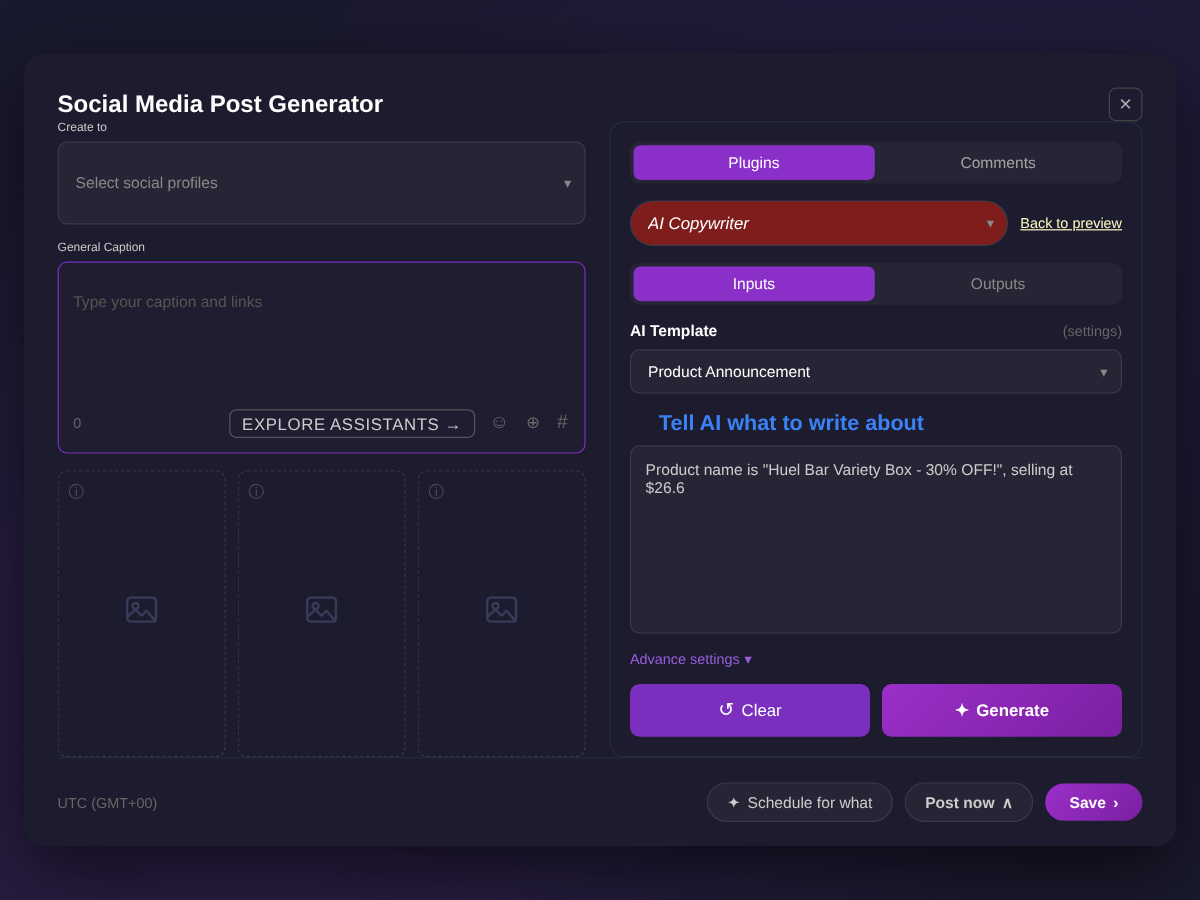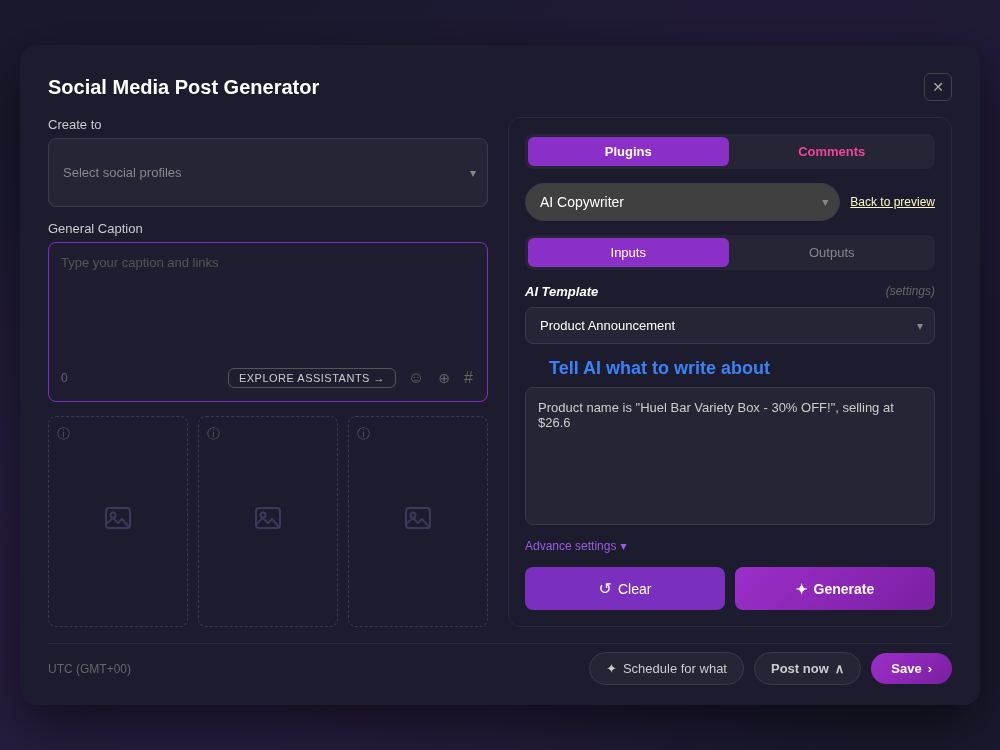--- a/index.html
+++ b/index.html
@@ -25,21 +25,20 @@
 
     .modal {
       position: relative;
       background: #1c1c2e;
       border-radius: 16px;
       width: 960px;
       height: 660px;
       padding: 28px 28px 20px 28px;
       display: flex;
       flex-direction: column;
-      gap: 16px;
       box-shadow: 0 20px 60px rgba(0,0,0,0.6);
     }
 
     .modal-header {
       display: flex;
       align-items: center;
       justify-content: space-between;
     }
 
     .modal-title {
@@ -72,21 +71,21 @@
     
     .left-panel {
       width: 440px;
       display: flex;
       flex-direction: column;
       gap: 14px;
     }
 
     .field-label {
       color: #ccc;
-      font-size: 13px;
+      font-size: 10px;
       font-weight: 500;
       margin-bottom: 6px;
     }
 
     .select-wrapper {
       position: relative;
     }
 
     .select-field {
       width: 100%;
@@ -124,20 +123,21 @@
     .caption-textarea {
       background: transparent;
       border: none;
       outline: none;
       color: #888;
       font-size: 13px;
       resize: none;
       flex: 1;
       width: 100%;
       font-family: inherit;
+      margin-top: 13px;
     }
 
     .caption-textarea::placeholder { color: #555; }
 
     .caption-footer {
       display: flex;
       align-items: center;
       justify-content: space-between;
     }
 
@@ -150,21 +150,21 @@
       display: flex;
       gap: 10px;
       align-items: center;
     }
 
     .explore-btn {
       background: transparent;
       border: 1px solid #555;
       border-radius: 6px;
       color: #ccc;
-      font-size: 11px;
+      font-size: 14px;
       padding: 3px 10px;
       cursor: pointer;
       display: flex;
       align-items: center;
       gap: 4px;
       letter-spacing: 0.5px;
     }
 
     .icon-btn {
       background: transparent;
@@ -227,56 +227,57 @@
       gap: 3px;
     }
 
     .tab-btn {
       flex: 1;
       padding: 7px;
       border-radius: 6px;
       border: none;
       cursor: pointer;
       font-size: 13px;
-      font-weight: 700;
+      font-weight: 400;
       transition: background 0.2s;
     }
 
     .tab-btn.active {
       background: #8b2fc9;
       color: #fff;
     }
 
     .tab-btn.inactive {
       background: transparent;
-      color: #ec4899;
+      color: #a3a3a3;
     }
 
     .plugin-selector-row {
       display: flex;
       align-items: center;
       gap: 10px;
     }
 
     .plugin-select-wrapper {
       position: relative;
       flex: 1;
     }
 
     .plugin-select {
       width: 100%;
-      background: #404040;
+      background: #7f1d1d;
       border: 1px solid #3a3a4a;
       border-radius: 19px;
       color: #ffffff;
       font-size: 14px;
       padding: 10px 14px;
       appearance: none;
       cursor: pointer;
       font-weight: 500;
+      font-style: italic;
     }
 
     .back-to-preview-btn {
       background: transparent;
       border: none;
       color: #fef9c3;
       font-size: 12px;
       cursor: pointer;
       text-decoration: underline;
       white-space: nowrap;
@@ -311,23 +312,22 @@
     }
 
     .ai-template-section {
       display: flex;
       flex-direction: column;
       gap: 8px;
     }
 
     .ai-template-header {
       display: flex;
-      align-items: flex-start;
+      align-items: flex-end;
       justify-content: space-between;
-      font-style: italic;
     }
 
     .ai-template-label {
       color: #ffffff;
       font-size: 13px;
       font-weight: 600;
     }
 
     .optional-tag {
       color: #666;
@@ -443,21 +443,21 @@
       justify-content: center;
       gap: 6px;
     }
 
     
     .modal-footer {
       display: flex;
       align-items: center;
       justify-content: flex-end;
       gap: 10px;
-      padding-top: 8px;
+      padding-top: 20px;
       border-top: 1px solid #2a2a3e;
     }
 
     .timezone-label {
       color: #666;
       font-size: 12px;
       margin-right: auto;
     }
 
     .schedule-btn {

